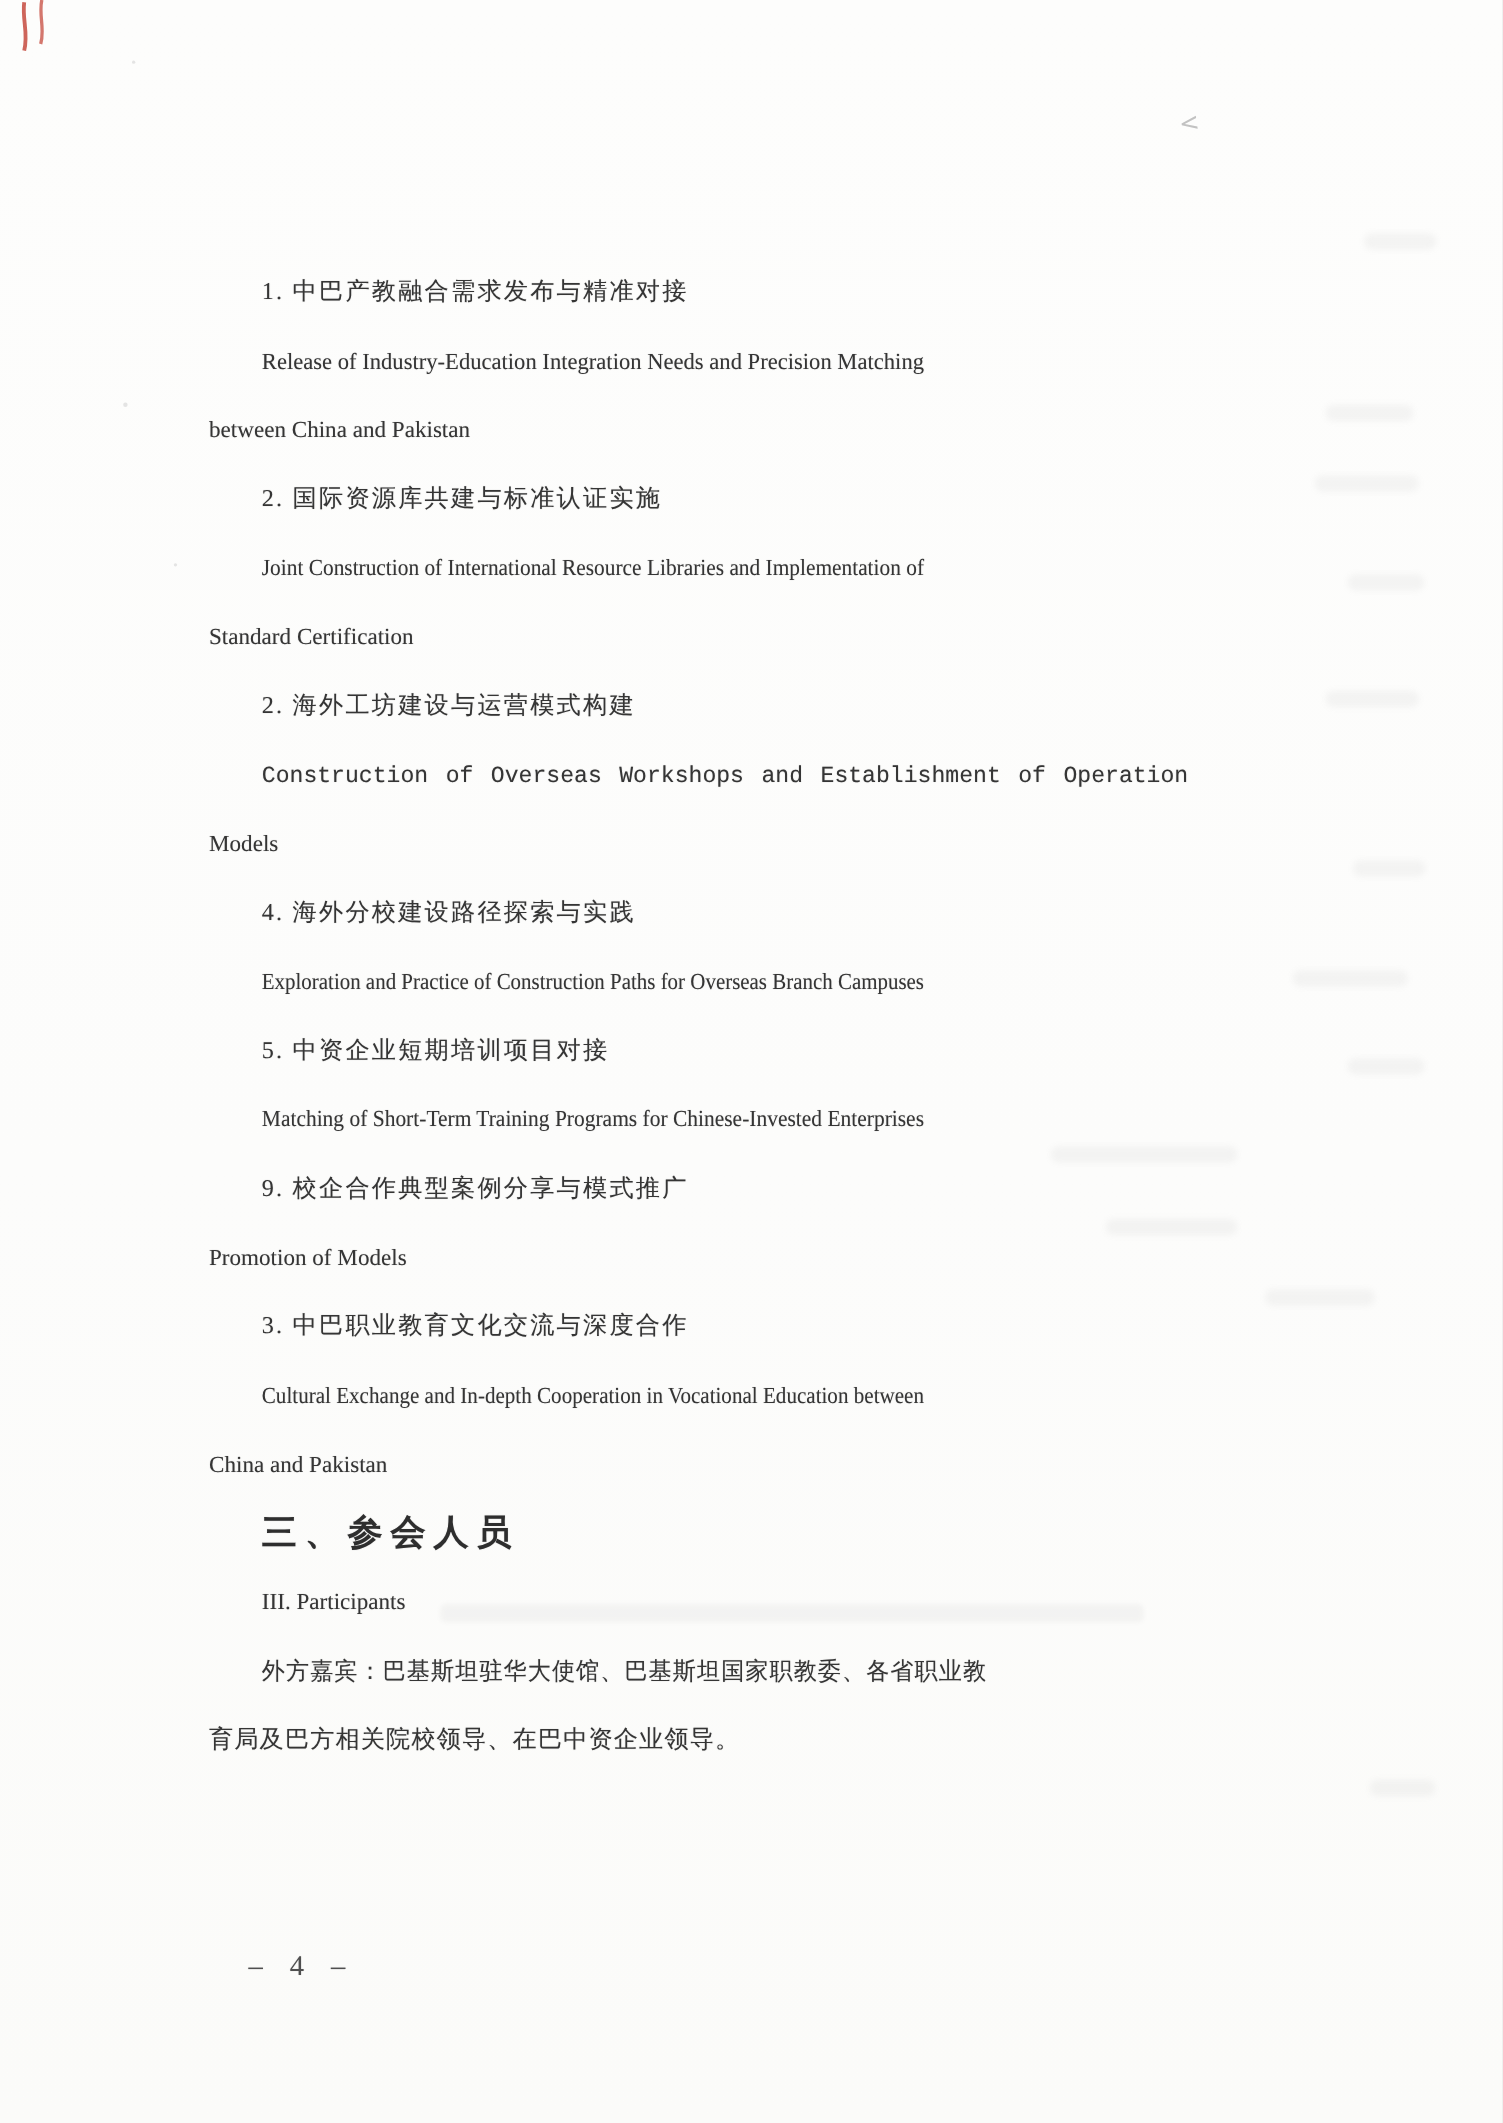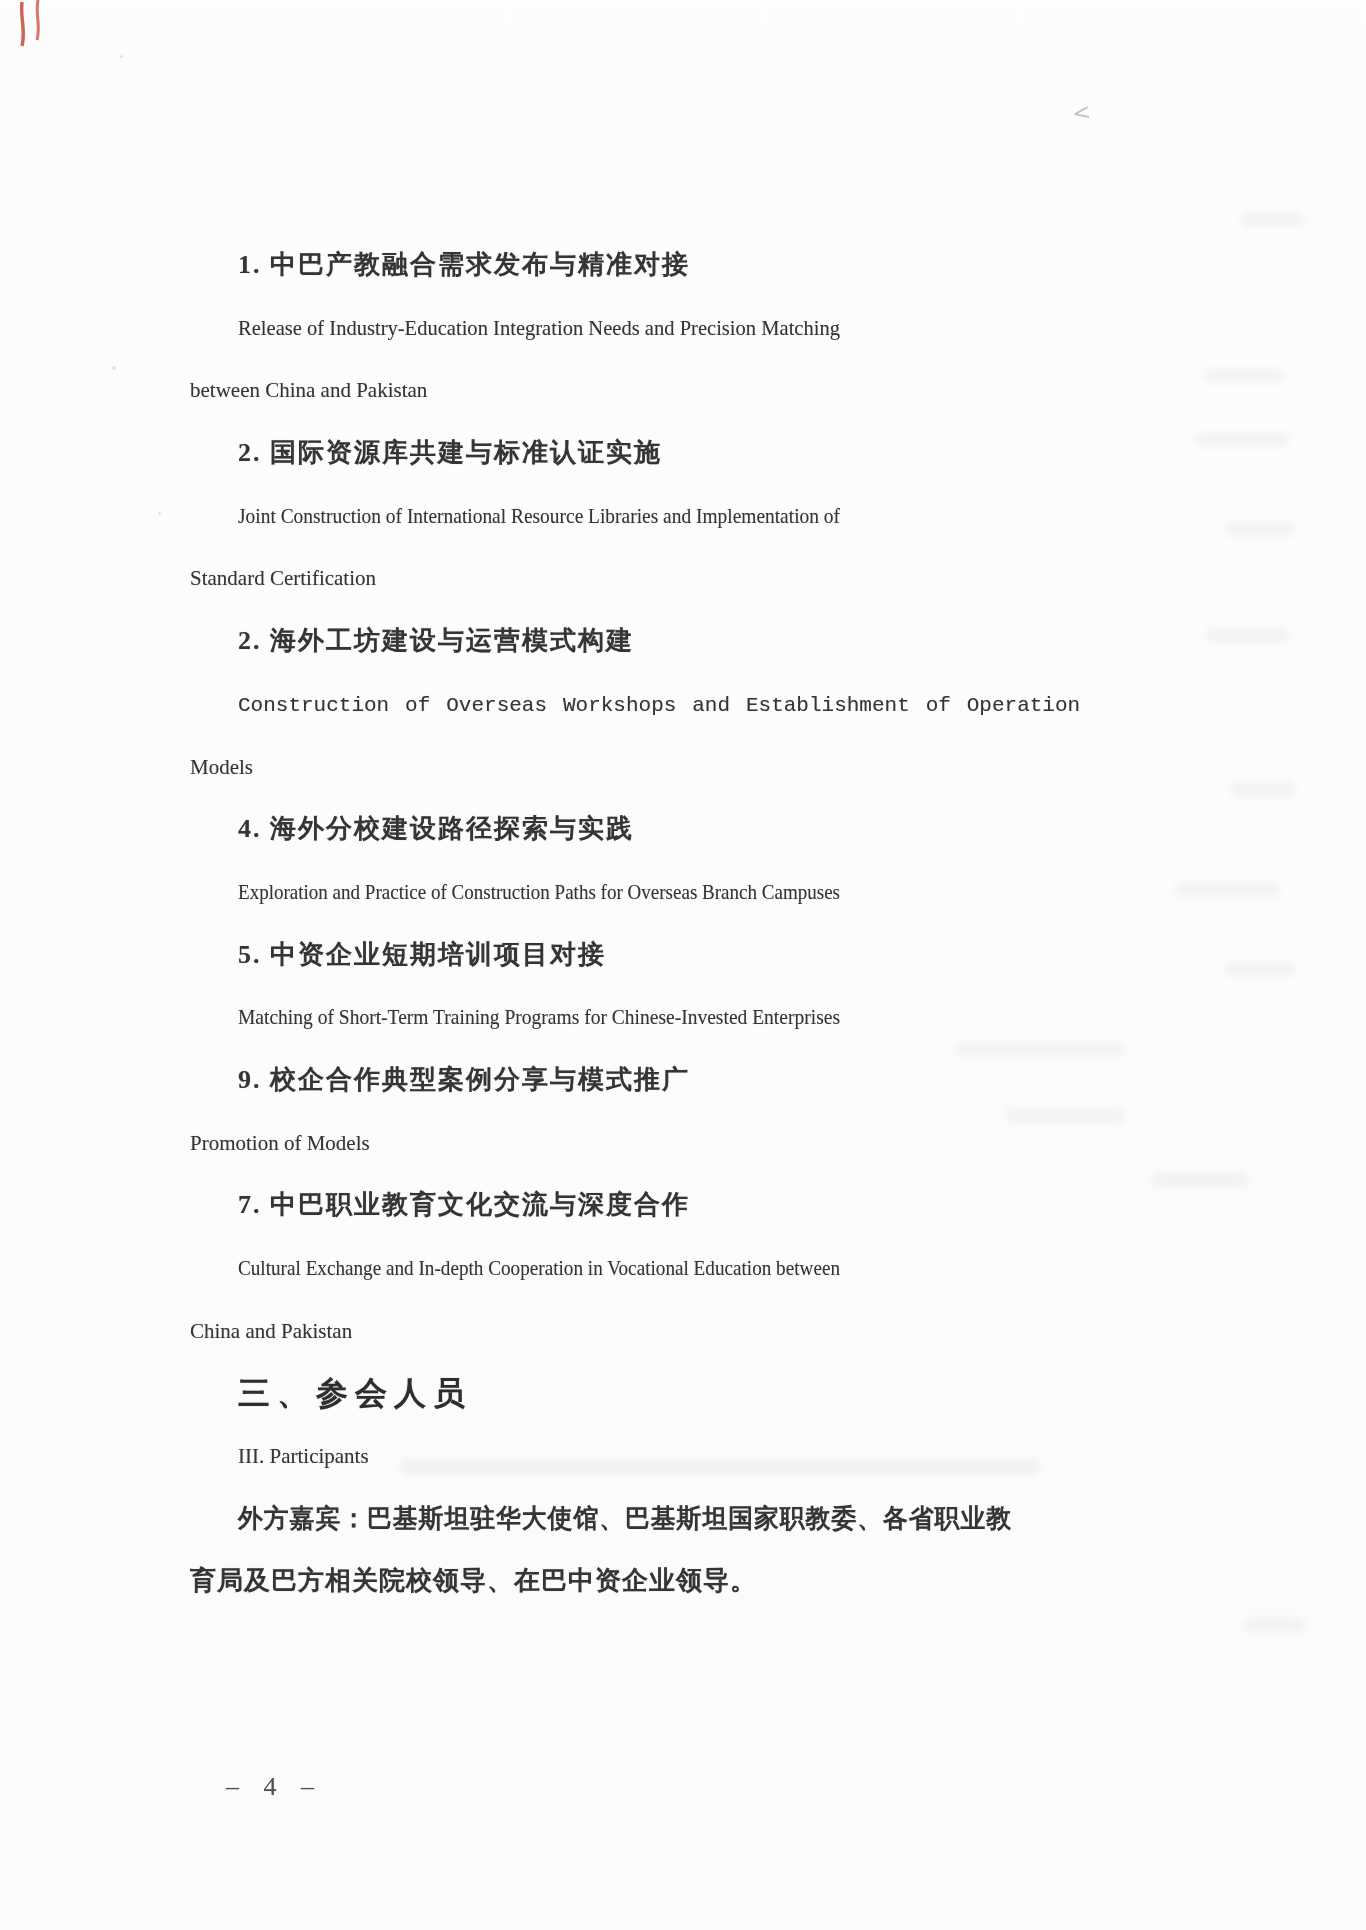--- a/index.html
+++ b/index.html
@@ -23,21 +23,21 @@
     white-space:nowrap;
     text-shadow:0 0 1px rgba(70,70,70,.35);
   }
   .line .t{
     display:inline-block;
     white-space:nowrap;
     transform-origin:left center;
   }
   .line.indent{padding-left:48px;}
   .en{font-size:21px;}
-  .zh{font-size:26px;letter-spacing:2px;font-weight:bold;}
+  .zh{font-size:22px;letter-spacing:2px;}
   .zh.para{letter-spacing:1px;}
   .heading{font-size:32px;font-weight:bold;letter-spacing:7px;color:#2e2e2e;}
   .page-number{
     position:absolute;
     left:226px;top:1772px;
     font-size:26px;letter-spacing:9px;
     color:#4f4f4f;
     text-shadow:0 0 1px rgba(80,80,80,.3);
   }
   
@@ -95,21 +95,21 @@
     <div class="line en"><span class="t">Standard Certification</span></div>
     <div class="line zh indent"><span class="t">2. 海外工坊建设与运营模式构建</span></div>
     <div class="line en indent fill"><span class="t" style="word-spacing: 3.29241px; font-family: Liberation Mono, monospace;">Construction of Overseas Workshops and Establishment of Operation</span></div>
     <div class="line en"><span class="t">Models</span></div>
     <div class="line zh indent"><span class="t">4. 海外分校建设路径探索与实践</span></div>
     <div class="line en indent fill"><span class="t" style="transform: scaleX(0.906273);">Exploration and Practice of Construction Paths for Overseas Branch Campuses</span></div>
     <div class="line zh indent"><span class="t">5. 中资企业短期培训项目对接</span></div>
     <div class="line en indent"><span class="t" style="transform: scaleX(0.929485);">Matching of Short-Term Training Programs for Chinese-Invested Enterprises</span></div>
     <div class="line zh indent"><span class="t">9. 校企合作典型案例分享与模式推广</span></div>
     <div class="line en"><span class="t">Promotion of Models</span></div>
-    <div class="line zh indent"><span class="t">7. 中巴职业教育文化交流与深度合作</span></div>
+    <div class="line zh indent"><span class="t">3. 中巴职业教育文化交流与深度合作</span></div>
     <div class="line en indent fill"><span class="t" style="transform: scaleX(0.912988);">Cultural Exchange and In-depth Cooperation in Vocational Education between</span></div>
     <div class="line en"><span class="t">China and Pakistan</span></div>
     <div class="line zh heading indent"><span class="t">三、参会人员</span></div>
     <div class="line en indent"><span class="t">III. Participants</span></div>
     <div class="line zh para indent fill"><span class="t" style="transform: scaleX(0.955556);">外方嘉宾：巴基斯坦驻华大使馆、巴基斯坦国家职教委、各省职业教</span></div>
     <div class="line zh para"><span class="t">育局及巴方相关院校领导、在巴中资企业领导。</span></div>
   </div>
 
   <div class="page-number">– 4 –</div>
 

